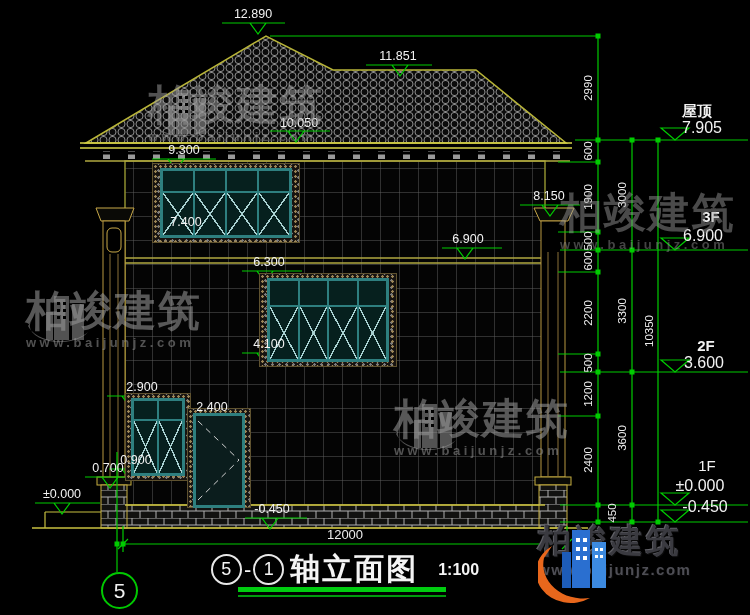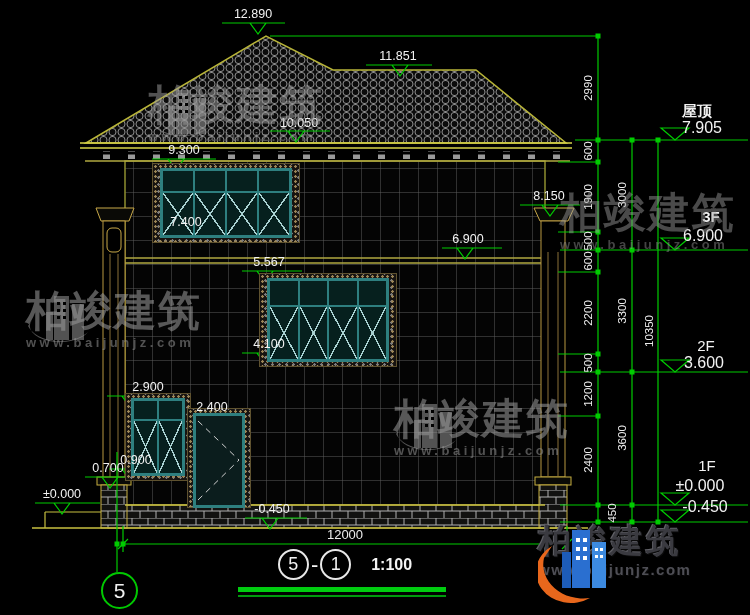--- a/index.html
+++ b/index.html
@@ -202,34 +202,34 @@
     </svg>
   </div>
 
   <div class="mk" style="left:253px;top:14px">12.890</div>
   <div class="mk" style="left:398px;top:56px">11.851</div>
   <div class="mk" style="left:299px;top:123px">10.050</div>
   <div class="mk" style="left:184px;top:150px">9.300</div>
   <div class="mk" style="left:549px;top:196px">8.150</div>
   <div class="mk" style="left:186px;top:222px">7.400</div>
   <div class="mk" style="left:468px;top:239px">6.900</div>
-  <div class="mk" style="left:269px;top:262px">5.567</div>
+  <div class="mk" style="left:269px;top:262px">6.300</div>
   <div class="mk" style="left:269px;top:344px">4.100</div>
-  <div class="mk" style="left:148px;top:387px">2.900</div>
+  <div class="mk" style="left:142px;top:387px">2.900</div>
   <div class="mk" style="left:212px;top:407px">2.400</div>
   <div class="mk" style="left:136px;top:460px">0.900</div>
   <div class="mk" style="left:108px;top:468px">0.700</div>
   <div class="mk" style="left:62px;top:494px">±0.000</div>
   <div class="mk" style="left:272px;top:509px">-0.450</div>
 
   <div class="lvl" style="left:697px;top:111px;font-size:15px;font-weight:bold">屋顶</div>
   <div class="lvl" style="left:702px;top:128px;font-size:16px">7.905</div>
   <div class="lvl" style="left:711px;top:216px;font-size:15px;font-weight:bold">3F</div>
   <div class="lvl" style="left:703px;top:236px;font-size:16px">6.900</div>
-  <div class="lvl" style="left:706px;top:345px;font-size:15px;font-weight:normal">2F</div>
+  <div class="lvl" style="left:706px;top:345px;font-size:15px;font-weight:bold">2F</div>
   <div class="lvl" style="left:704px;top:363px;font-size:16px">3.600</div>
   <div class="lvl" style="left:707px;top:465px;font-size:15px;font-weight:normal">1F</div>
   <div class="lvl" style="left:700px;top:486px;font-size:16px">±0.000</div>
   <div class="lvl" style="left:705px;top:507px;font-size:16px">-0.450</div>
 
   <div class="dimv" style="left:588px;top:88px">2990</div>
   <div class="dimv" style="left:588px;top:151px">600</div>
   <div class="dimv" style="left:588px;top:197px">1900</div>
   <div class="dimv" style="left:588px;top:241px">500</div>
   <div class="dimv" style="left:588px;top:261px">600</div>
@@ -244,20 +244,21 @@
   <div class="dimv" style="left:628px;top:542px">450</div>
   <div class="dimv" style="left:649px;top:331px">10350</div>
   <div class="dimh" style="left:345px;top:534px">12000</div>
 
   <div id="bubble">5</div>
 
   <div id="title">
     <span class="circ">5</span>
     <span class="t-sep">-</span>
     <span class="circ">1</span>
+    <span class="t-name">轴立面图</span>
     <span class="t-scale">1:100</span>
   </div>
   <div class="bar1"></div>
   <div class="bar2"></div>
 
   <div class="wm" style="left:148px;top:84px;opacity:.95">
     <svg width="72" height="66" viewBox="0 0 72 66">
       <g fill="rgba(150,150,150,.6)">
         <path d="M28,6 h15 v44 h-15z M46,14 h12 v36 h-12z M20,22 h7 v28 h-7z"></path>
         <path d="M6,30 a30,16 0 0 0 56,12 a34,22 0 0 1 -60,-6 z"></path>

